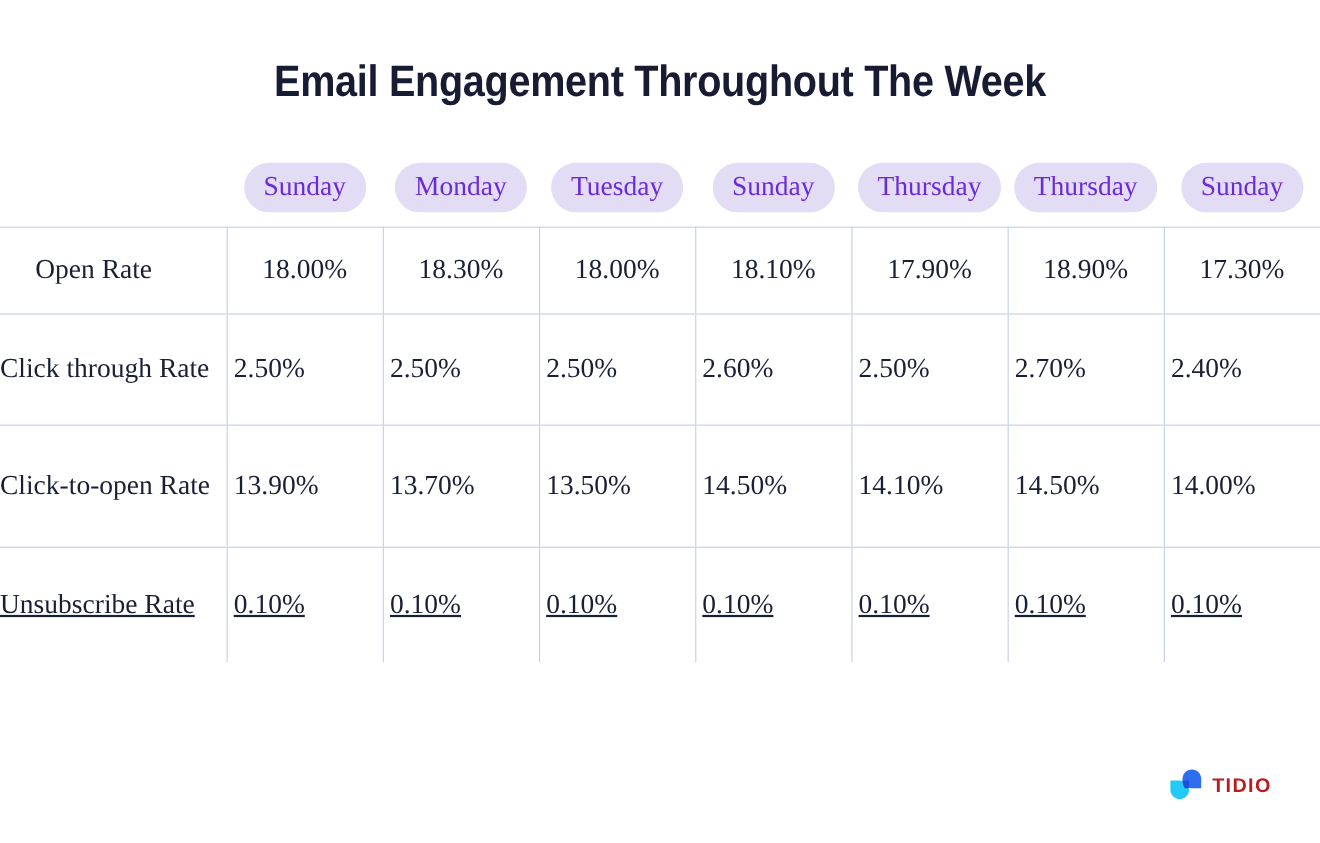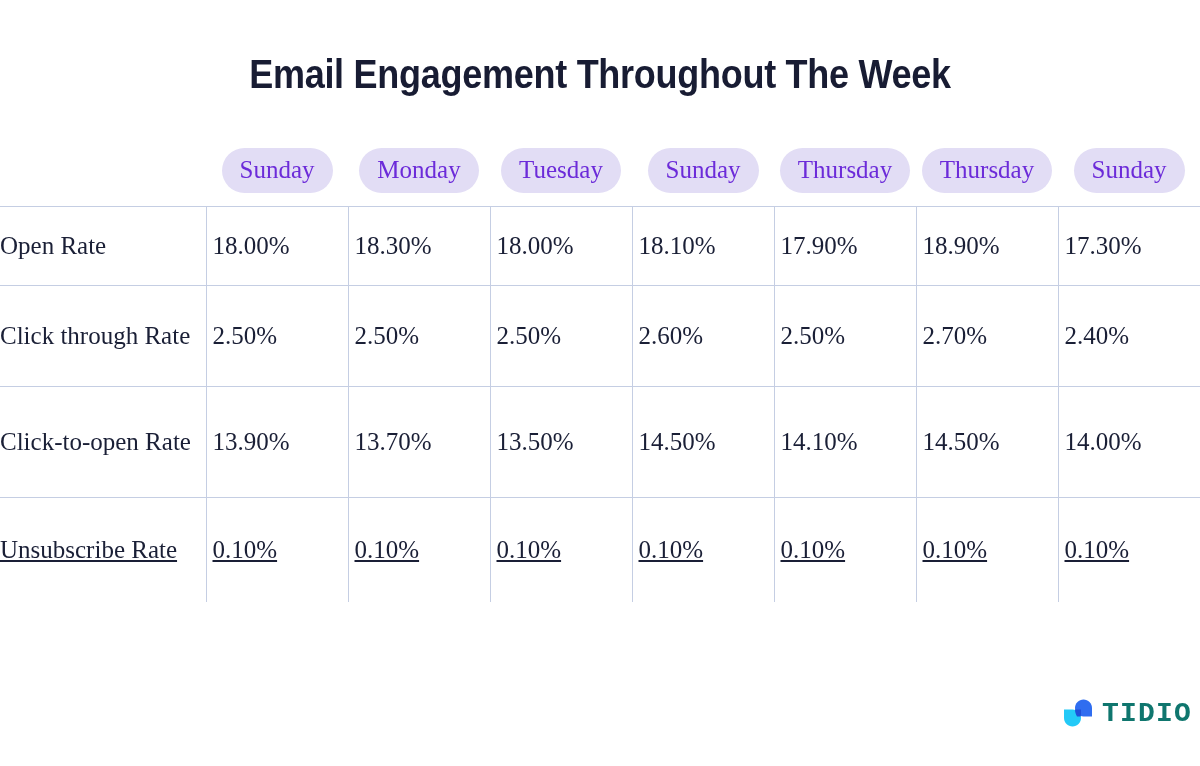--- a/index.html
+++ b/index.html
@@ -103,45 +103,45 @@
     border-right: none;
   }
 
   
   tbody tr:last-child td {
     border-bottom: none;
     text-decoration: underline;
   }
 
   
-  tbody tr.r1 td { height: 58px; }
+  tbody tr.r1 td { height: 58px; padding-left: 32px; }
   tbody tr.r2 td { height: 80px; }
   tbody tr.r3 td { height: 90px; }
   tbody tr.r4 td { height: 84px; }
 
   
   .logo {
     position: absolute;
     left: 1063px;
     top: 698px;
     display: flex;
     align-items: center;
     gap: 9px;
   }
   .logo-mark {
     width: 30px;
     height: 31px;
     display: block;
   }
   .logo-text {
-    font-family: Liberation Mono, monospace;
+    font-family: Liberation Sans, sans-serif;
     font-weight: bold;
-    font-size: 28px;
+    font-size: 18px;
     letter-spacing: 1.2px;
-    color: #0f766e;
+    color: #b91c1c;
     line-height: 1;
   }
 </style>
 </head>
 <body>
 
 <div class="page">
 
   <div class="title">Email Engagement Throughout The Week</div>
 

